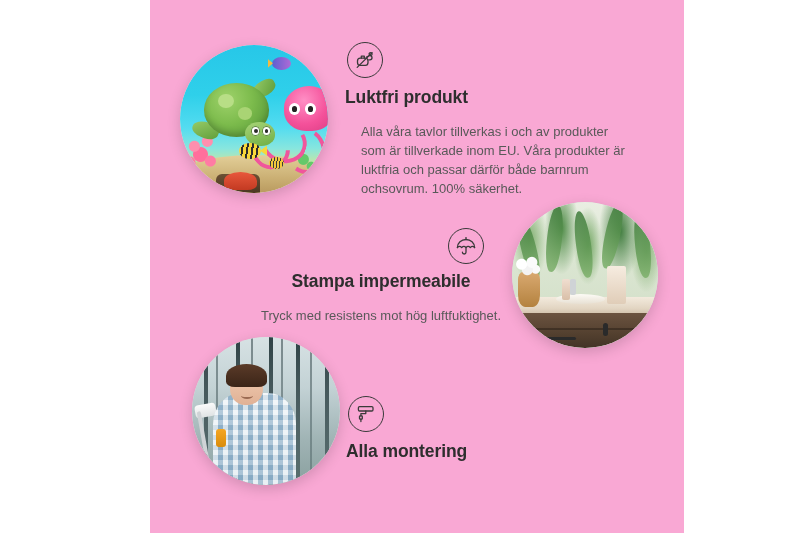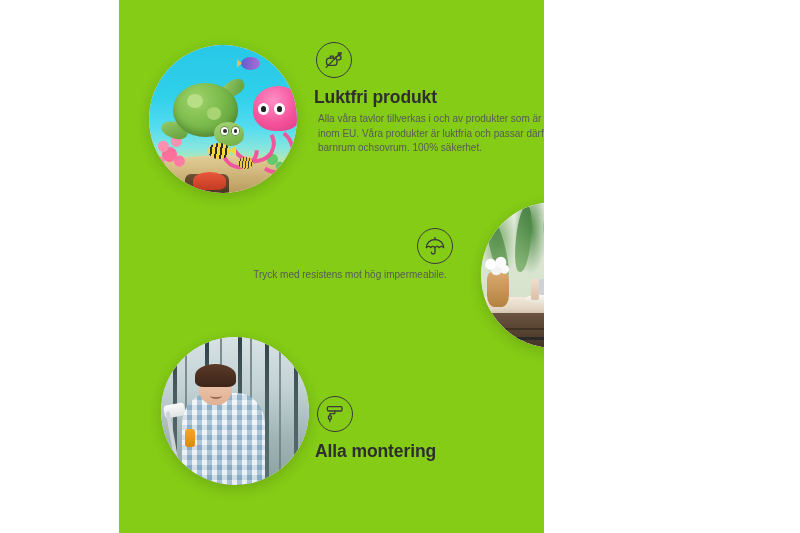--- a/index.html
+++ b/index.html
@@ -18,25 +18,25 @@
   .stage {
     position: relative;
     width: 800px;
     height: 533px;
     background: #ffffff;
   }
 
   
   .panel {
     position: absolute;
-    left: 119px;
+    left: 150px;
     top: 0;
-    width: 425px;
+    width: 534px;
     height: 533px;
-    background: #84cc16;
+    background: #f9a8d4;
     overflow: hidden;
   }
 
   
   .photo {
     position: absolute;
     border-radius: 50%;
     overflow: hidden;
     box-shadow: 0 4px 14px rgba(0,0,0,0.16);
     background: #dcdcdc;
@@ -310,22 +310,22 @@
 
   .feature h3 {
     margin: 9px 0 5px 0;
     font-size: 17.5px;
     font-weight: 700;
     color: #2e2e2e;
     letter-spacing: -0.1px;
     line-height: 1.15;
   }
   .feature p {
-    margin: 4px;
-    font-size: 10px;
+    margin: 16px;
+    font-size: 13px;
     line-height: 1.46;
     color: #595959;
   }
 
   
   #feature-odourless { left: 195px; top: 42px; width: 296px; }
   #feature-odourless .icon-circle { margin-left: 2px; }
 
   
   #feature-waterproof { left: 72px; top: 228px; width: 318px; text-align: center; }
@@ -435,21 +435,22 @@
       <div class="icon-wrap">
         <div class="icon-circle">
           <svg width="24" height="24" viewBox="0 0 24 24" fill="none" stroke="#3a3a3a" stroke-width="1.3" stroke-linecap="round" stroke-linejoin="round">
             <path d="M3.4 13.6c0-4.6 3.9-8.1 8.6-8.1s8.6 3.5 8.6 8.1"></path>
             <path d="M3.4 13.6c1.4-1.6 2.9-1.6 4.3 0 1.4-1.6 2.9-1.6 4.3 0 1.4-1.6 2.9-1.6 4.3 0 1.4-1.6 2.9-1.6 4.3 0"></path>
             <path d="M12 5.5V3.6"></path>
             <path d="M12 13.6v4.6c0 1-.8 1.8-1.8 1.8s-1.8-.8-1.8-1.8"></path>
           </svg>
         </div>
       </div>
-      <p>Tryck med resistens mot hög impermeabile.</p>
+      <h3>Stampa impermeabile</h3>
+      <p>Tryck med resistens mot hög luftfuktighet.</p>
     </div>
 
     <div class="feature" id="feature-easy-mount">
       <div class="icon-circle">
         <svg width="24" height="24" viewBox="0 0 24 24" fill="none" stroke="#3a3a3a" stroke-width="1.3" stroke-linecap="round" stroke-linejoin="round">
           <rect x="4.4" y="4.6" width="14.6" height="4.4" rx="1.2"></rect>
           <path d="M11.8 9v2.6H6.9v2.3"></path>
           <rect x="5.5" y="13.9" width="2.8" height="3.3" rx=".7"></rect>
           <path d="M6.9 17.2v2.3"></path>
         </svg>

